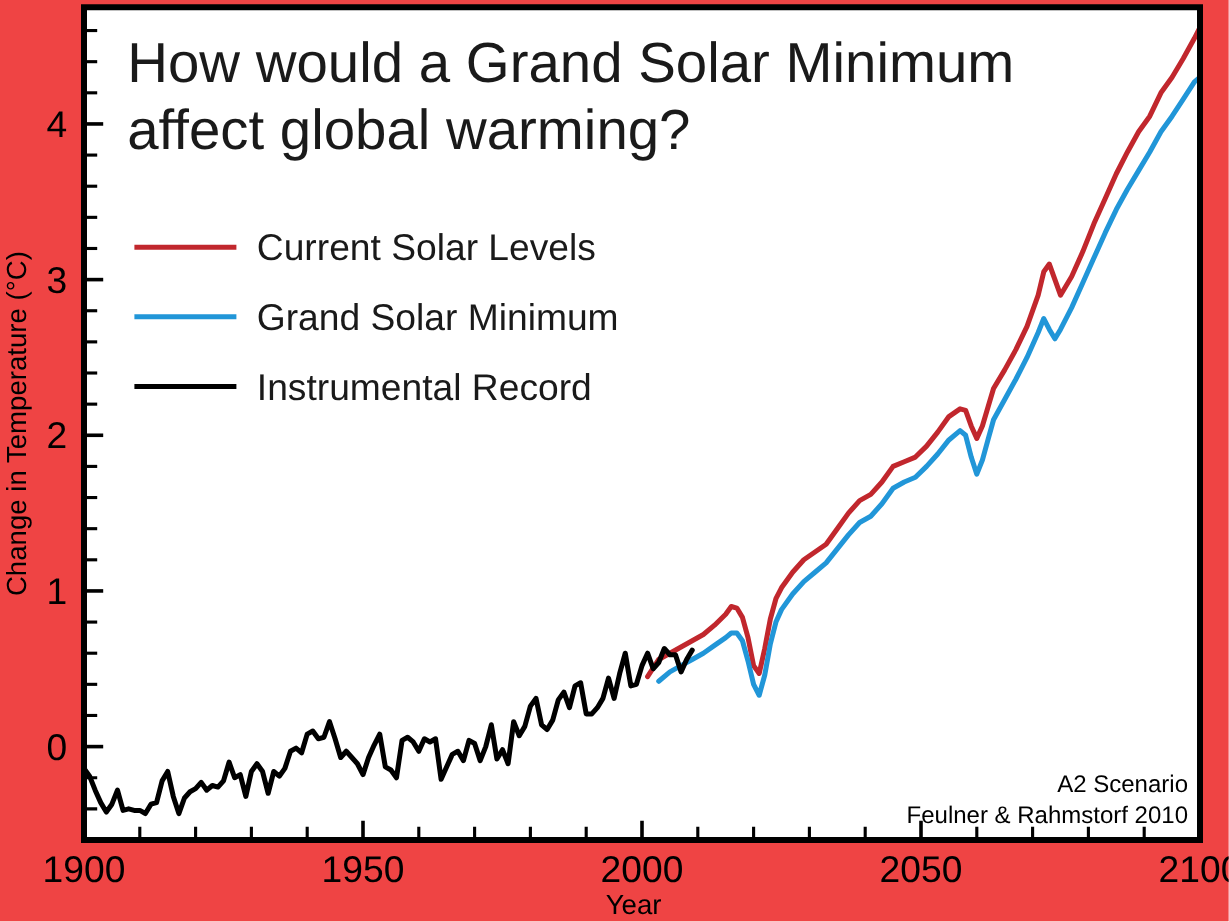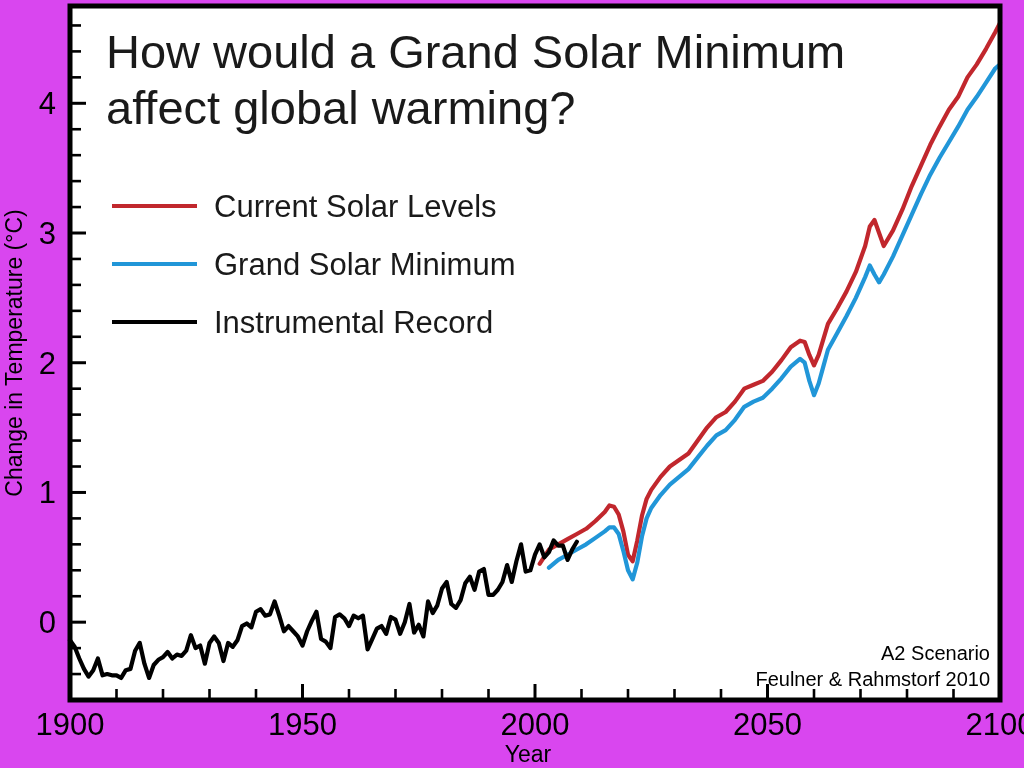--- a/index.html
+++ b/index.html
@@ -4,21 +4,21 @@
 <style>
   html, body {
     margin: 0;
     padding: 0;
     background: #ffffff;
   }
   #page {
     position: relative;
     width: 1024px;
     height: 768px;
-    background: #d946ef;
+    background: #ef4444;
     font-family: "Liberation Sans", sans-serif;
     overflow: hidden;
   }
   #chart-svg {
     position: absolute;
     left: 0;
     top: 0;
     width: 1024px;
     height: 768px;
     display: block;

